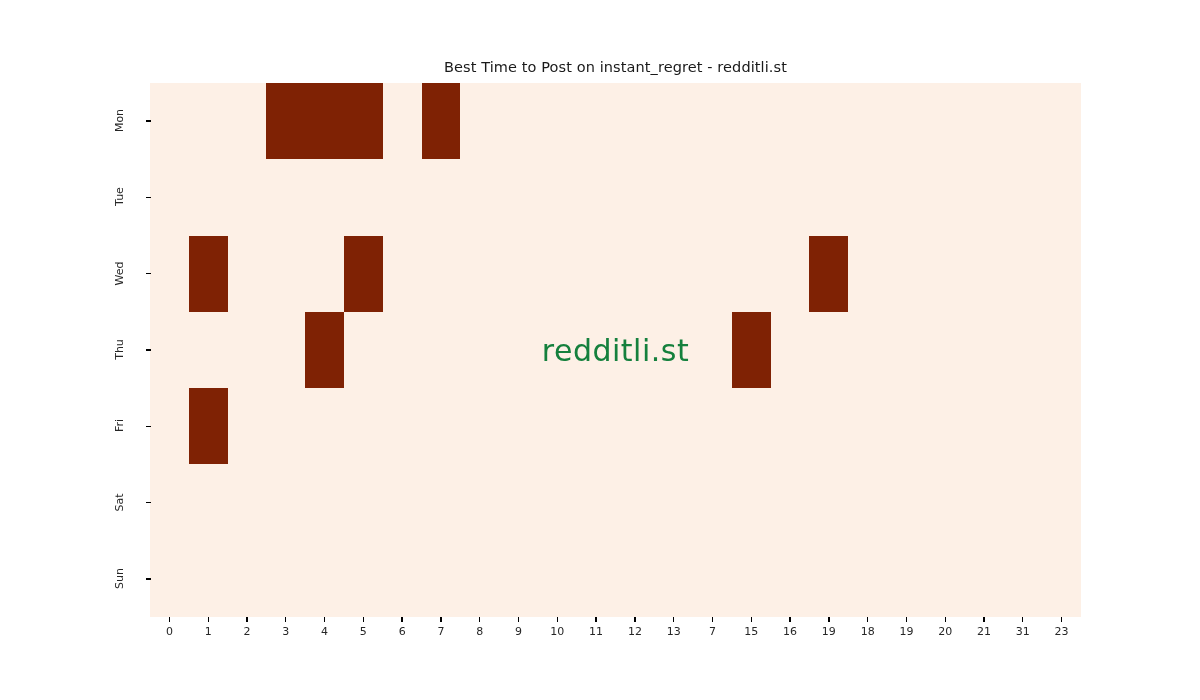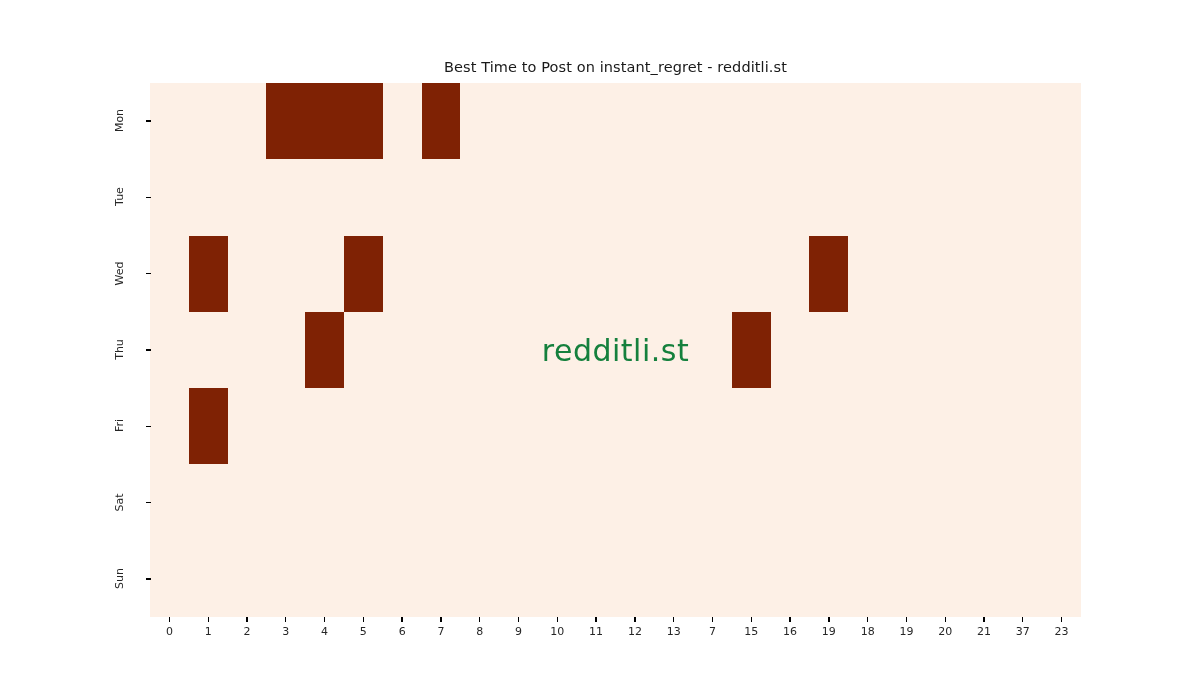--- a/index.html
+++ b/index.html
@@ -194,18 +194,18 @@
       <div class="x-tick-label" style="left: 808.854px;">19</div>
       <div class="x-tick-mark" style="left: 866.996px;"></div>
       <div class="x-tick-label" style="left: 847.646px;">18</div>
       <div class="x-tick-mark" style="left: 905.788px;"></div>
       <div class="x-tick-label" style="left: 886.438px;">19</div>
       <div class="x-tick-mark" style="left: 944.579px;"></div>
       <div class="x-tick-label" style="left: 925.229px;">20</div>
       <div class="x-tick-mark" style="left: 983.371px;"></div>
       <div class="x-tick-label" style="left: 964.021px;">21</div>
       <div class="x-tick-mark" style="left: 1022.16px;"></div>
-      <div class="x-tick-label" style="left: 1002.81px;">37</div>
+      <div class="x-tick-label" style="left: 1002.81px;">31</div>
       <div class="x-tick-mark" style="left: 1060.95px;"></div>
       <div class="x-tick-label" style="left: 1041.6px;">23</div>
     </div>
 
 </div>
 
 </body></html>

